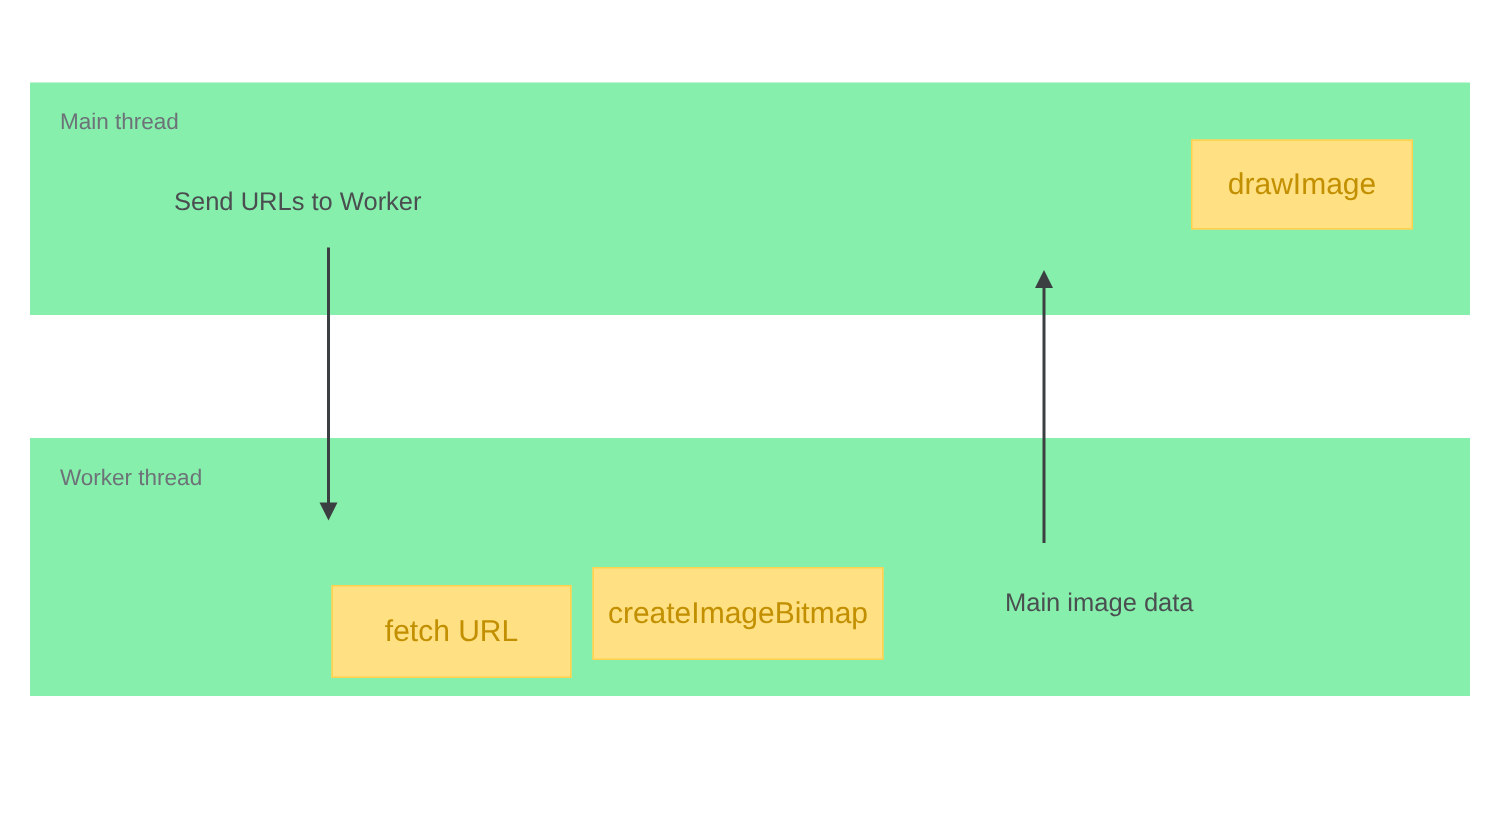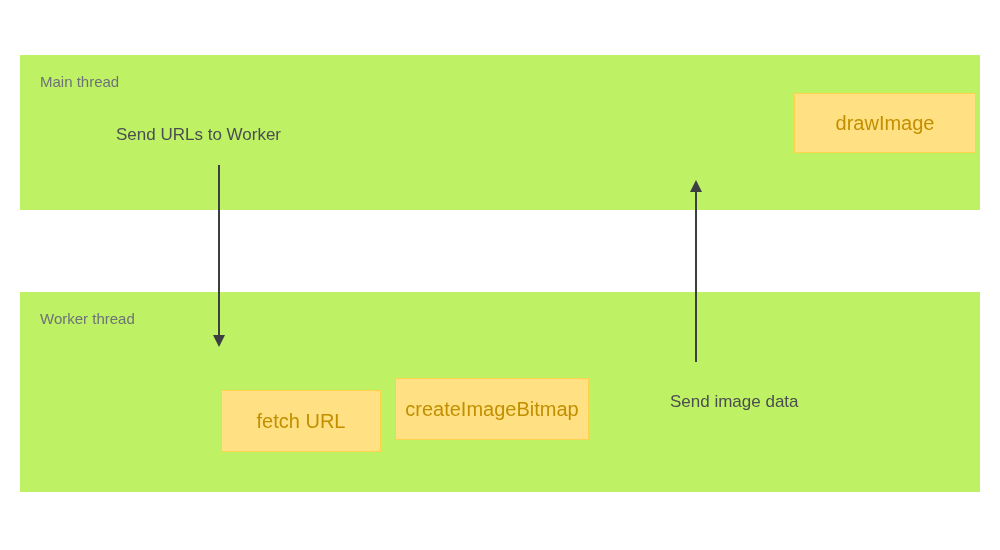--- a/index.html
+++ b/index.html
@@ -7,29 +7,29 @@
   font-family: Arial, Helvetica, sans-serif;
   background: #fff;
   width: 1000px;
   height: 550px;
   position: relative;
 }
 .thread-block {
   position: absolute;
   left: 20px;
   right: 20px;
-  background: #bef264;
+  background: #86efac;
 }
 .main-thread {
   top: 55px;
   height: 155px;
 }
 .worker-thread {
   top: 292px;
-  height: 200px;
+  height: 172px;
 }
 .thread-label {
   position: absolute;
   top: 18px;
   left: 20px;
   color: #6d7278;
   font-size: 15px;
 }
 .box {
   position: absolute;
@@ -37,21 +37,21 @@
   border: 1px solid #ffd24d;
   display: flex;
   align-items: center;
   justify-content: center;
   color: #c28f00;
   font-size: 20px;
 }
 .box-drawimage {
   top: 93px;
   left: 794px;
-  width: 182px;
+  width: 148px;
   height: 60px;
 }
 .box-fetch {
   top: 390px;
   left: 221px;
   width: 160px;
   height: 62px;
 }
 .box-create {
   top: 378px;
@@ -108,19 +108,19 @@
 
 <div class="box box-fetch">
   <span>fetch URL</span>
 </div>
 
 <div class="box box-create">
   <span>createImageBitmap</span>
 </div>
 
 <div class="label-text label-send-urls">Send URLs to Worker</div>
-<div class="label-text label-send-image">Send image data</div>
+<div class="label-text label-send-image">Main image data</div>
 
 <div class="arrow-line arrow-down-line"></div>
 <div class="arrow-head arrow-head-down"></div>
 
 <div class="arrow-line arrow-up-line"></div>
 <div class="arrow-head arrow-head-up"></div>
 
 </body></html>

